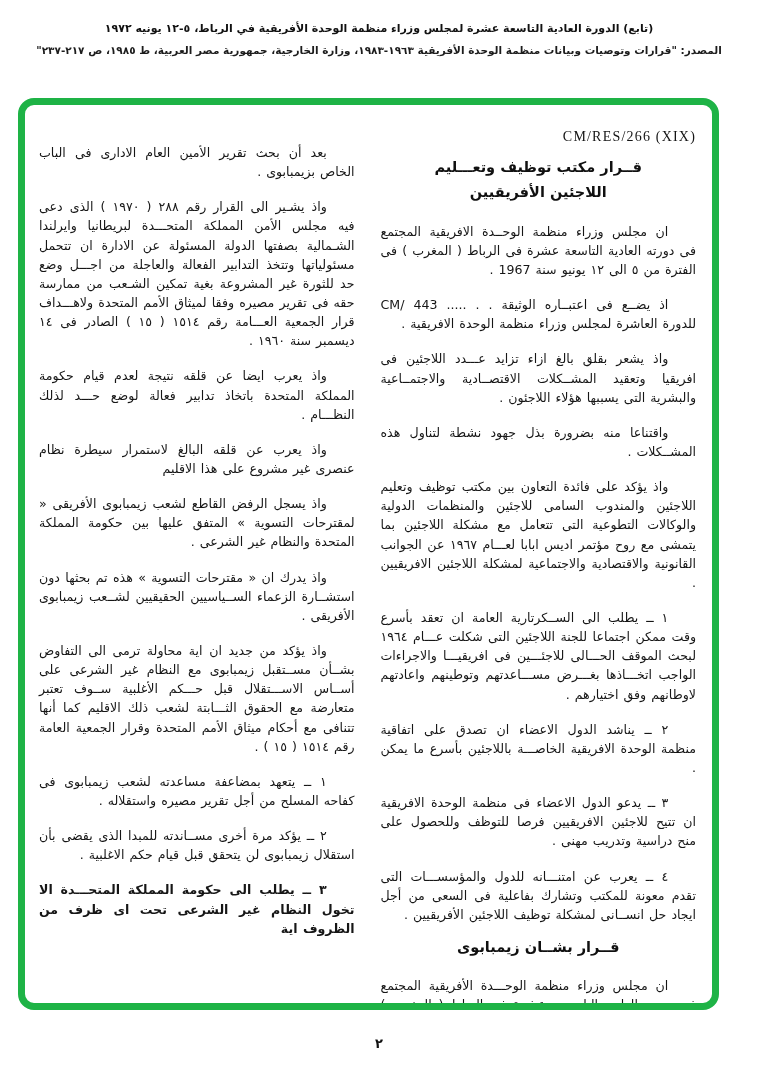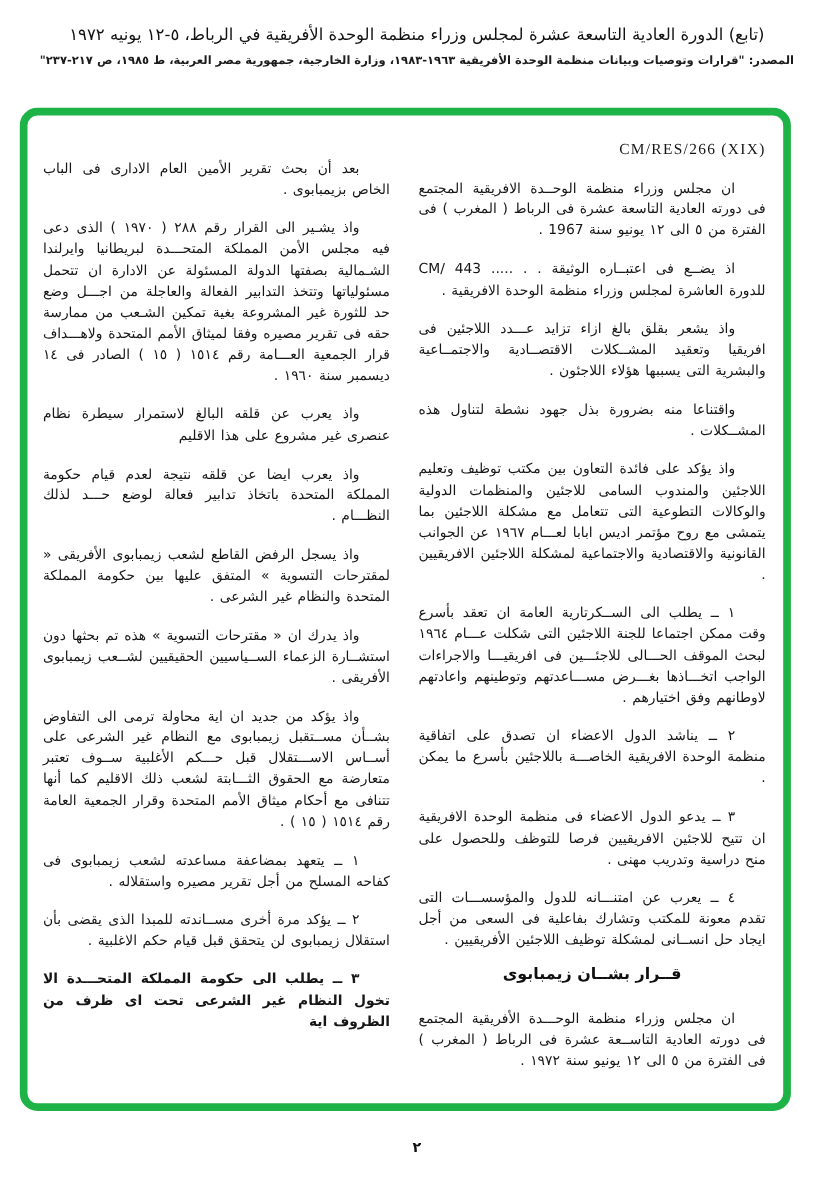--- a/index.html
+++ b/index.html
@@ -16,22 +16,22 @@
     color: #161616;
     overflow: hidden;
     direction: rtl;
   }
   
   .page-header {
     padding-top: 22px;
     text-align: center;
   }
   .header-line1 {
-    font-size: 15px;
-    font-weight: normal;
+    font-size: 11px;
+    font-weight: bold;
     letter-spacing: 0px;
     color: #111;
   }
   .header-line2 {
     margin-top: 9px;
     font-size: 10.5px;
     font-weight: bold;
     color: #1c1c1c;
   }
   
@@ -114,38 +114,42 @@
   <div class="page-header">
     <div class="header-line1">(تابع) الدورة العادية التاسعة عشرة لمجلس وزراء منظمة الوحدة الأفريقية في الرباط، ٥-١٢ يونيه ١٩٧٢</div>
     <div class="header-line2">المصدر: "قرارات وتوصيات وبيانات منظمة الوحدة الأفريقية ١٩٦٣-١٩٨٣، وزارة الخارجية، جمهورية مصر العربية، ط ١٩٨٥، ص ٢١٧-٢٣٧"</div>
   </div>
 
   <div class="green-box">
     <div class="columns">
 
       <div class="col col-right">
         <div class="doc-code">CM/RES/266 (XIX)</div>
+        <div class="res-title">
+          <span class="t-line">قــرار مكتب توظيف وتعـــليم</span>
+          <span class="t-line">اللاجئين الأفريقيين</span>
+        </div>
         <p class="body-par">ان مجلس وزراء منظمة الوحــدة الافريقية المجتمع فى دورته العادية التاسعة عشرة فى الرباط ( المغرب ) فى الفترة من ٥ الى ١٢ يونيو سنة 1967 .</p>
         <p class="body-par">اذ يضــع فى اعتبــاره الوثيقة . . ..... CM/ 443 للدورة العاشرة لمجلس وزراء منظمة الوحدة الافريقية .</p>
         <p class="body-par">واذ يشعر بقلق بالغ ازاء تزايد عـــدد اللاجئين فى افريقيا وتعقيد المشــكلات الاقتصــادية والاجتمــاعية والبشرية التى يسببها هؤلاء اللاجئون .</p>
         <p class="body-par">واقتناعا منه بضرورة بذل جهود نشطة لتناول هذه المشــكلات .</p>
         <p class="body-par">واذ يؤكد على فائدة التعاون بين مكتب توظيف وتعليم اللاجئين والمندوب السامى للاجئين والمنظمات الدولية والوكالات التطوعية التى تتعامل مع مشكلة اللاجئين بما يتمشى مع روح مؤتمر اديس ابابا لعـــام ١٩٦٧ عن الجوانب القانونية والاقتصادية والاجتماعية لمشكلة اللاجئين الافريقيين .</p>
         <p class="body-par">١ ــ يطلب الى الســكرتارية العامة ان تعقد بأسرع وقت ممكن اجتماعا للجنة اللاجئين التى شكلت عـــام ١٩٦٤ لبحث الموقف الحـــالى للاجئـــين فى افريقيـــا والاجراءات الواجب اتخـــاذها بغـــرض مســـاعدتهم وتوطينهم واعادتهم لاوطانهم وفق اختيارهم .</p>
         <p class="body-par">٢ ــ يناشد الدول الاعضاء ان تصدق على اتفاقية منظمة الوحدة الافريقية الخاصـــة باللاجئين بأسرع ما يمكن .</p>
         <p class="body-par">٣ ــ يدعو الدول الاعضاء فى منظمة الوحدة الافريقية ان تتيح للاجئين الافريقيين فرصا للتوظف وللحصول على منح دراسية وتدريب مهنى .</p>
         <p class="body-par">٤ ــ يعرب عن امتنـــانه للدول والمؤسســـات التى تقدم معونة للمكتب وتشارك بفاعلية فى السعى من أجل ايجاد حل انســانى لمشكلة توظيف اللاجئين الأفريقيين .</p>
         <div class="res-title">قــرار بشــان زيمبابوى</div>
         <p class="body-par">ان مجلس وزراء منظمة الوحـــدة الأفريقية المجتمع فى دورته العادية التاســعة عشرة فى الرباط ( المغرب ) فى الفترة من ٥ الى ١٢ يونيو سنة ١٩٧٢ .</p>
       </div>
 
       <div class="col col-left">
         <p class="body-par">بعد أن بحث تقرير الأمين العام الادارى فى الباب الخاص بزيمبابوى .</p>
         <p class="body-par">واذ يشـير الى القرار رقم ٢٨٨ ( ١٩٧٠ ) الذى دعى فيه مجلس الأمن المملكة المتحـــدة لبريطانيا وايرلندا الشـمالية بصفتها الدولة المسئولة عن الادارة ان تتحمل مسئولياتها وتتخذ التدابير الفعالة والعاجلة من اجـــل وضع حد للثورة غير المشروعة بغية تمكين الشـعب من ممارسة حقه فى تقرير مصيره وفقا لميثاق الأمم المتحدة ولاهـــداف قرار الجمعية العـــامة رقم ١٥١٤ ( ١٥ ) الصادر فى ١٤ ديسمبر سنة ١٩٦٠ .</p>
+        <p class="body-par">واذ يعرب ايضا عن قلقه نتيجة لعدم قيام حكومة المملكة المتحدة باتخاذ تدابير فعالة لوضع حـــد لذلك النظـــام .</p>
         <p class="body-par">واذ يعرب عن قلقه البالغ لاستمرار سيطرة نظام عنصرى غير مشروع على هذا الاقليم</p>
-        <p class="body-par">واذ يعرب ايضا عن قلقه نتيجة لعدم قيام حكومة المملكة المتحدة باتخاذ تدابير فعالة لوضع حـــد لذلك النظـــام .</p>
         <p class="body-par">واذ يسجل الرفض القاطع لشعب زيمبابوى الأفريقى « لمقترحات التسوية » المتفق عليها بين حكومة المملكة المتحدة والنظام غير الشرعى .</p>
         <p class="body-par">واذ يدرك ان « مقترحات التسوية » هذه تم بحثها دون استشــارة الزعماء الســياسيين الحقيقيين لشــعب زيمبابوى الأفريقى .</p>
         <p class="body-par">واذ يؤكد من جديد ان اية محاولة ترمى الى التفاوض بشــأن مســتقبل زيمبابوى مع النظام غير الشرعى على أســاس الاســـتقلال قبل حـــكم الأغلبية ســوف تعتبر متعارضة مع الحقوق الثـــابتة لشعب ذلك الاقليم كما أنها تتنافى مع أحكام ميثاق الأمم المتحدة وقرار الجمعية العامة رقم ١٥١٤ ( ١٥ ) .</p>
         <p class="body-par">١ ــ يتعهد بمضاعفة مساعدته لشعب زيمبابوى فى كفاحه المسلح من أجل تقرير مصيره واستقلاله .</p>
         <p class="body-par">٢ ــ يؤكد مرة أخرى مســاندته للمبدا الذى يقضى بأن استقلال زيمبابوى لن يتحقق قبل قيام حكم الاغلبية .</p>
         <p class="body-par bold">٣ ــ يطلب الى حكومة المملكة المتحـــدة الا تخول النظام غير الشرعى تحت اى ظرف من الظروف اية</p>
       </div>
 
     </div>
   </div>

